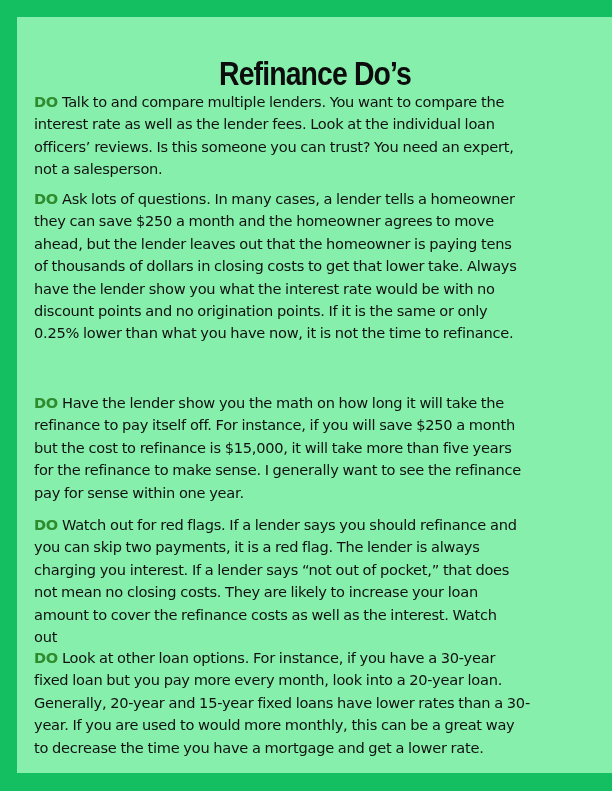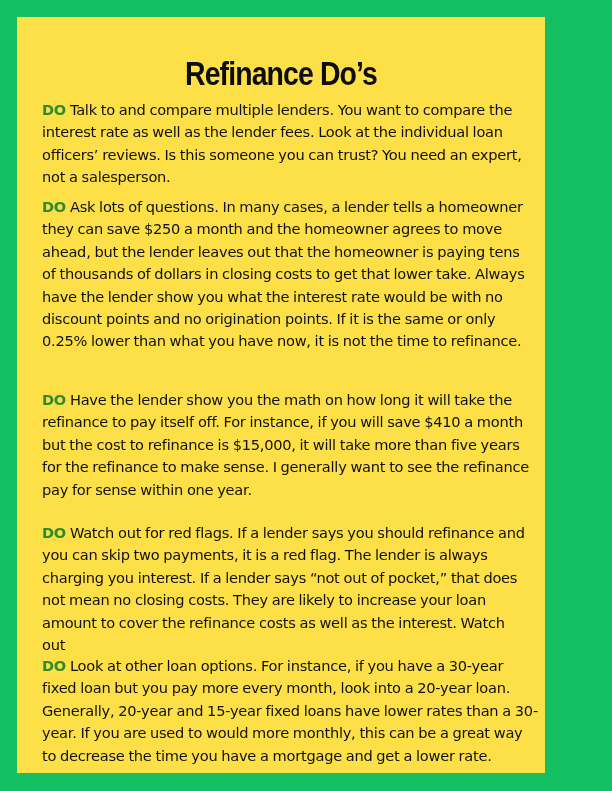--- a/index.html
+++ b/index.html
@@ -6,22 +6,22 @@
     body {
       width: 612px; height: 791px;
       background: #14bf62;
       position: relative;
       overflow: hidden;
       font-family: "Liberation Sans", "DejaVu Sans", sans-serif;
     }
     .sheet {
       position: absolute;
       left: 17px; top: 17px;
-      width: 528px; height: 756px;
-      background: #fde047;
+      width: 596px; height: 756px;
+      background: #86efac;
     }
     .title {
       position: absolute;
       left: 0; right: 0;
       top: 37px;
       text-align: center;
       font-family: "Liberation Sans", sans-serif;
       font-weight: bold;
       font-size: 33px;
       letter-spacing: -1px;
@@ -32,21 +32,21 @@
       margin: 0;
     }
     .para {
       position: absolute;
       left: 17px;
       width: 552px;
       font-family: "DejaVu Sans", sans-serif;
       font-size: 14.6px;
       line-height: 22.4px;
       color: #111111;
-      margin: 8px;
+      margin: 0;
       letter-spacing: -0.25px;
       word-spacing: -0.5px;
     }
     .do {
       color: #2e8b2e;
       font-weight: bold;
     }
     .line { display: block; white-space: nowrap; }
   </style>
 </head>
@@ -65,23 +65,23 @@
   <p class="para" style="top:171px">
     <span class="line"><span class="do">DO</span><span> Ask lots of questions. In many cases, a lender tells a homeowner</span></span>
     <span class="line">they can save $250 a month and the homeowner agrees to move</span>
     <span class="line">ahead, but the lender leaves out that the homeowner is paying tens</span>
     <span class="line">of thousands of dollars in closing costs to get that lower take. Always</span>
     <span class="line">have the lender show you what the interest rate would be with no</span>
     <span class="line">discount points and no origination points. If it is the same or only</span>
     <span class="line">0.25% lower than what you have now, it is not the time to refinance.</span>
   </p>
 
-  <p class="para" style="top:364px">
+  <p class="para" style="top:375px">
     <span class="line"><span class="do">DO</span><span> Have the lender show you the math on how long it will take the</span></span>
-    <span class="line">refinance to pay itself off. For instance, if you will save $410 a month</span>
+    <span class="line">refinance to pay itself off. For instance, if you will save $250 a month</span>
     <span class="line">but the cost to refinance is $15,000, it will take more than five years</span>
     <span class="line">for the refinance to make sense. I generally want to see the refinance</span>
     <span class="line">pay for sense within one year.</span>
   </p>
 
   <p class="para" style="top:497px">
     <span class="line"><span class="do">DO</span><span> Watch out for red flags. If a lender says you should refinance and</span></span>
     <span class="line">you can skip two payments, it is a red flag. The lender is always</span>
     <span class="line">charging you interest. If a lender says “not out of pocket,” that does</span>
     <span class="line">not mean no closing costs. They are likely to increase your loan</span>

